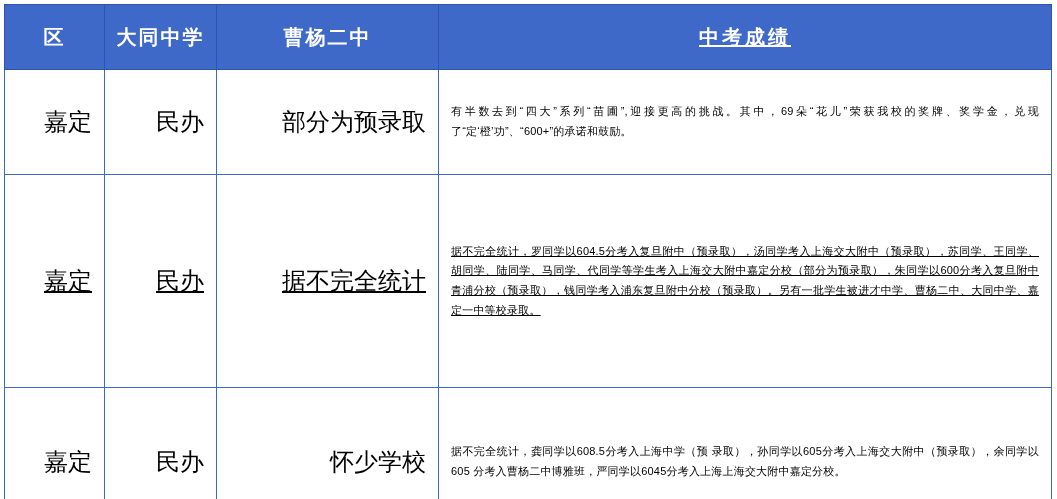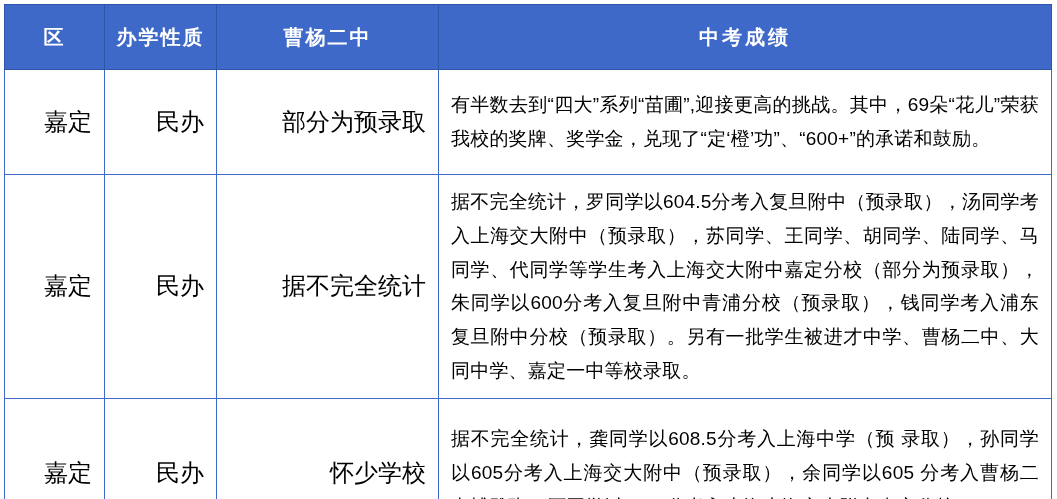--- a/index.html
+++ b/index.html
@@ -36,60 +36,61 @@
     font-size: 20px;
     letter-spacing: 2px;
     text-align: center;
     vertical-align: middle;
     height: 64px;
     border: 1px solid #2f55ab;
     padding: 0 6px;
   }
   thead th.head-last {
     letter-spacing: 3px;
+    text-decoration: underline;
   }
   tbody td {
     border: 1px solid #3e69c8;
     font-size: 17px;
     color: #000000;
     vertical-align: middle;
     padding: 10px 12px;
     line-height: 1.75;
   }
   tbody td.center {
     text-align: right;
     font-size: 24px;
     white-space: nowrap;
   }
   tbody td.detail {
     text-align: left;
     text-align: justify;
-    font-size: 19px;
+    font-size: 11px;
     line-height: 1.78;
     letter-spacing: 0.2px;
   }
   tbody tr.r1 td { height: 84px; }
-  tbody tr.r2 td { height: 192px; }
+  tbody tr.r2 td { height: 192px; text-decoration: underline; }
   tbody tr.r3 td { height: 128px; }
 </style>
 </head>
 <body>
 
 <div class="table-wrap">
   <table class="score-table">
     <colgroup>
       <col class="c1">
         <col class="c2">
         <col class="c3">
         <col class="c4">
     </colgroup>
     <thead>
       <tr>
         <th>区</th>
-        <th>办学性质</th>
+        <th>大同中学</th>
         <th>曹杨二中</th>
         <th class="head-last">中考成绩</th>
       </tr>
     </thead>
     <tbody>
       <tr class="r1">
         <td class="center">嘉定</td>
         <td class="center">民办</td>
         <td class="center">部分为预录取</td>
         <td class="detail">有半数去到“四大”系列“苗圃”,迎接更高的挑战。其中，69朵“花儿”荣获我校的奖牌、奖学金，兑现了“定‘橙’功”、“600+”的承诺和鼓励。</td>

